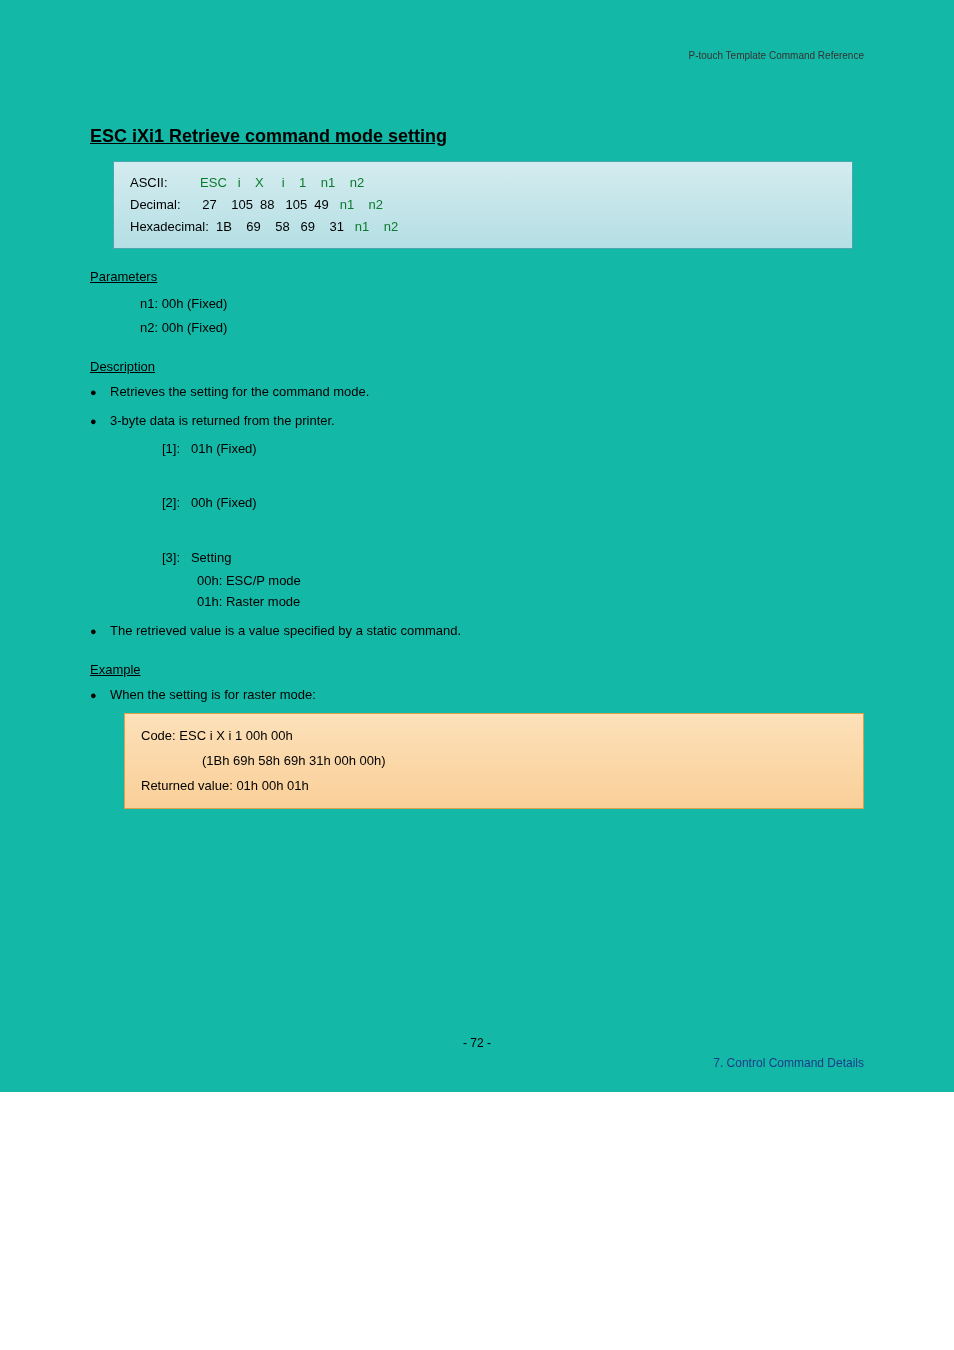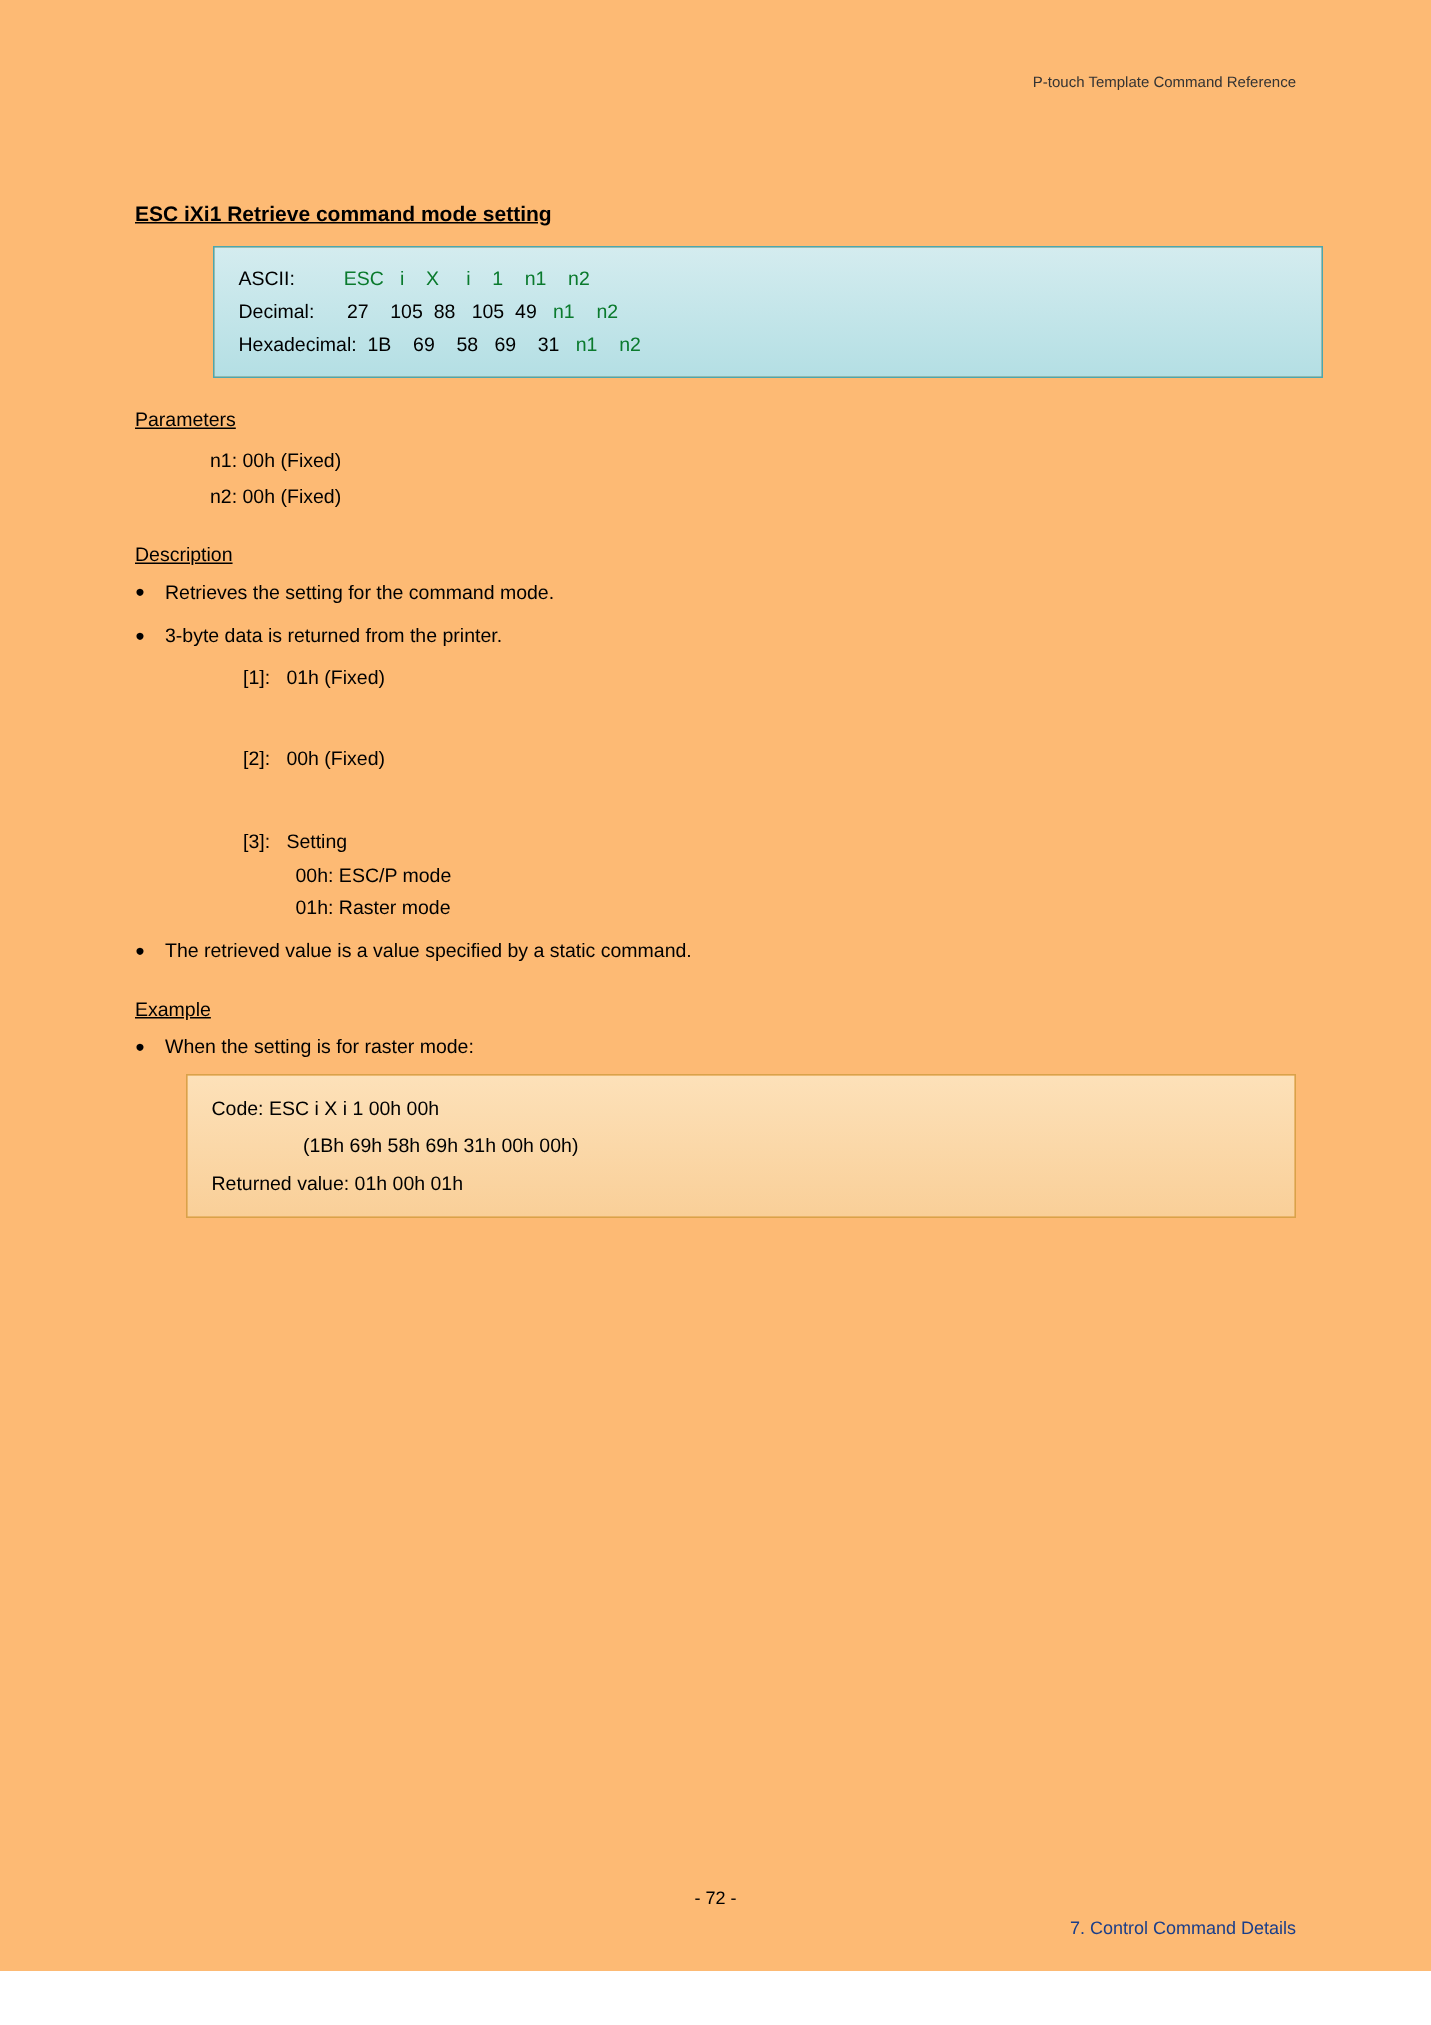--- a/index.html
+++ b/index.html
@@ -5,42 +5,42 @@
   body {
     margin: 0;
     padding: 0;
     font-family: Arial, Helvetica, sans-serif;
     font-size: 13px;
     color: #000;
     background: #fff;
   }
   .page {
     width: 954px;
-    height: 1314px;
+    height: 1092px;
     box-sizing: border-box;
-    padding: 24px 90px 40px 90px;
+    padding: 50px 90px 40px 90px;
     position: relative;
-    background: #fdba74;
+    background: #14b8a6;
   }
   .header-right {
     position: absolute;
     top: 50px;
     right: 90px;
     font-size: 10px;
     color: #333;
   }
   .section-title {
-    font-size: 14px;
+    font-size: 18px;
     font-weight: bold;
     text-decoration: underline;
-    margin-top: 110px;
+    margin-top: 76px;
     margin-bottom: 14px;
   }
   .code-table {
-    margin-left: 52px;
+    margin-left: 23px;
     width: calc(100% - 34px);
     border: 1px solid #4aa7b0;
     background: linear-gradient(to bottom, #d4ecef 0%, #b4dfe4 100%);
     padding: 10px 16px;
     box-sizing: border-box;
     font-size: 13px;
     line-height: 1.7;
   }
   .code-row { white-space: pre; font-family: Arial, Helvetica, sans-serif;}
   .green { color: #0a7a2d; }

